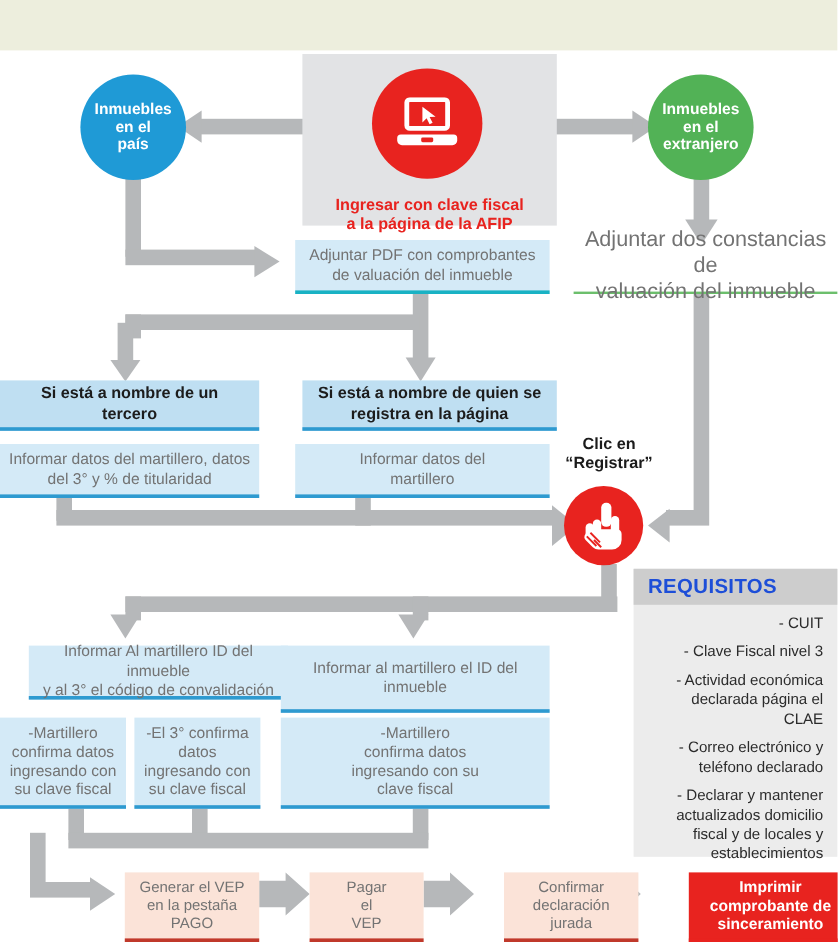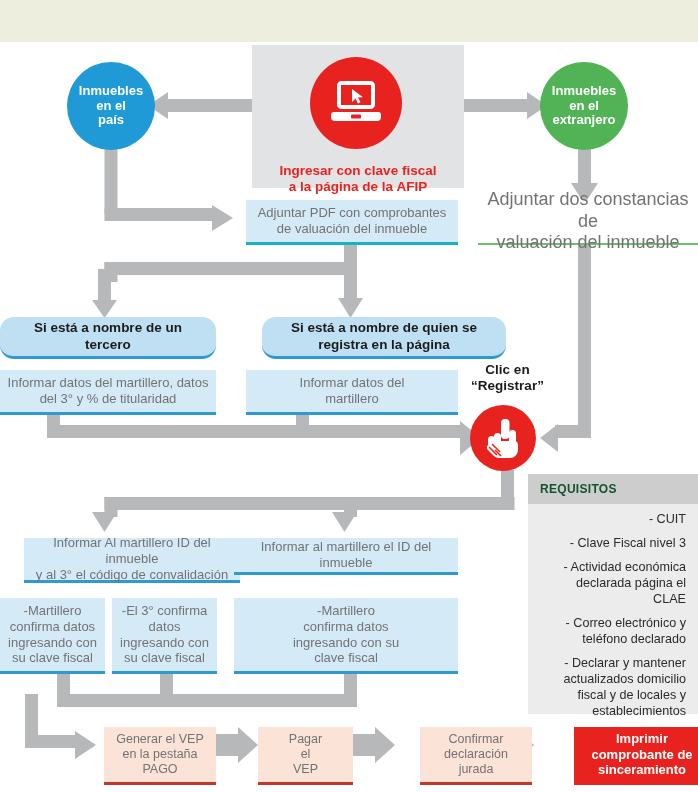--- a/index.html
+++ b/index.html
@@ -25,21 +25,21 @@
   
   .box {
     position: absolute;
     display: flex; align-items: center; justify-content: center;
     text-align: center;
     line-height: 1.22;
     color: #737373;
     padding: 4px 6px;
   }
   .box-blue      { background: #d4eaf7; border-bottom: 3px solid #2e9ad0; font-size: 13px; }
-  .box-blue-hdr  { background: #bfdff2; border-bottom: 3px solid #2e9ad0; font-size: 13.5px; font-weight: bold; color: #1c1c1c; border-radius: 14px; }
+  .box-blue-hdr  { background: #bfdff2; border-bottom: 3px solid #2e9ad0; font-size: 13.5px; font-weight: bold; color: #1c1c1c; }
   .box-cyan      { background: #d4eaf7; border-bottom: 3px solid #19b2c4; font-size: 13px; }
   .box-green     { background: #ffffff; border-bottom: 2px solid #6cbf6c; font-size: 18px; }
   .box-pink      { background: #fbe3d8; border-bottom: 3px solid #c0392b; font-size: 12.5px; }
   .box-red       { background: #e8231f; border-bottom: 3px solid #e8231f; font-size: 13px; font-weight: bold; color: #ffffff; }
 
   
   .gray-panel {
     position: absolute; background: #e2e3e5;
   }
   .red-caption {
@@ -58,21 +58,21 @@
   .circle-green { background: #52b256; font-size: 13px; }
   .circle-red   { background: #e8231f; }
 
   
   .req-panel {
     position: absolute; background: #ececec;
   }
   .req-head {
     position: absolute; background: #cdcdcd;
     display: flex; align-items: center;
-    font-weight: bold; font-size: 12px; color: #14532d;
+    font-weight: bold; font-size: 17px; color: #1d4ed8;
     padding-left: 12px; letter-spacing: .3px;
   }
   .req-list { position: absolute; padding: 0 12px; }
   .req-item {
     font-size: 12.6px; color: #2b2b2b; line-height: 1.27;
     margin-bottom: 8px; padding-left: 9px; text-indent: -9px;
   }
 
   
   .plain-label {
@@ -182,25 +182,25 @@
     </svg>
   </div>
 
   <div class="box box-cyan" style="left:246px; top:200px; width:212px; height:45px;">Adjuntar PDF con comprobantes<br>de valuación del inmueble</div>
 
   <div class="box box-green" style="left:478px; top:200px; width:220px; height:45px;">Adjuntar dos constancias de<br>valuación del inmueble</div>
 
   <div class="box box-blue-hdr" style="left:0px; top:317px; width:216px; height:42px;">Si está a nombre de un<br>tercero</div>
   <div class="box box-blue" style="left:0px; top:370px; width:216px; height:45px;">Informar datos del martillero, datos<br>del 3° y % de titularidad</div>
 
-  <div class="box box-blue-hdr" style="left:262px; top:317px; width:244px; height:42px;">Si está a nombre de quien se<br>registra en la página</div>
+  <div class="box box-blue-hdr" style="left:252px; top:317px; width:212px; height:42px;">Si está a nombre de quien se<br>registra en la página</div>
   <div class="box box-blue" style="left:246px; top:370px; width:212px; height:45px;">Informar datos del<br>martillero</div>
 
   <div class="box box-blue" style="left:0px; top:538px; width:216px; height:45px;margin-left:24px;">Informar Al martillero ID del inmueble<br>y al 3° el código de convalidación</div>
-  <div class="box box-blue" style="left:234px; top:538px; width:224px; height:37px;">Informar al martillero el ID del<br>inmueble</div>
+  <div class="box box-blue" style="left:234px; top:538px; width:224px; height:56px;">Informar al martillero el ID del<br>inmueble</div>
 
   <div class="box box-blue" style="left:0px; top:598px; width:105px; height:76px;">-Martillero<br>confirma datos<br>ingresando con<br>su clave fiscal</div>
   <div class="box box-blue" style="left:112px; top:598px; width:105px; height:76px;">-El 3° confirma<br>datos<br>ingresando con<br>su clave fiscal</div>
   <div class="box box-blue" style="left:234px; top:598px; width:224px; height:76px;">-Martillero<br>confirma datos<br>ingresando con su<br>clave fiscal</div>
 
   <div class="req-panel" style="left:528px; top:474px; width:170px; height:240px;"></div>
   <div class="req-head" style="left:528px; top:474px; width:170px; height:30px;">REQUISITOS</div>
   <div class="req-list" style="left:528px; top:512px; width:170px;text-align:right;">
     <div class="req-item">- CUIT</div>
     <div class="req-item">- Clave Fiscal nivel 3</div>

